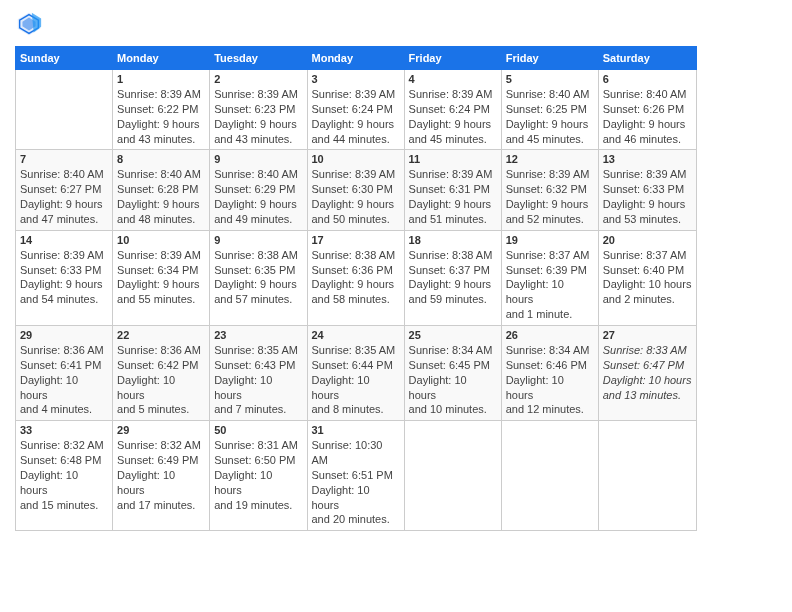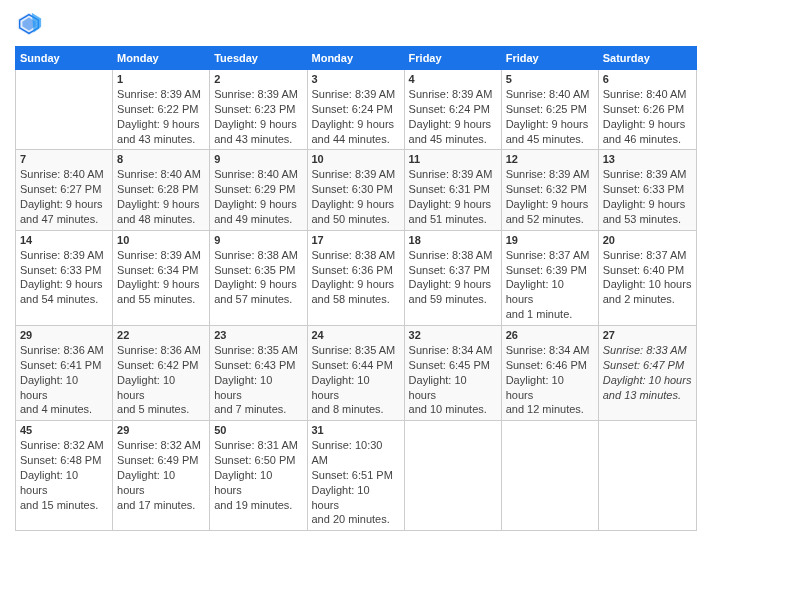--- a/index.html
+++ b/index.html
@@ -297,21 +297,21 @@
 and 7 minutes.</div>
           </td>
           <td>
             <span class="day-num">24</span>
             <div class="day-info" style="white-space: pre-line;">Sunrise: 8:35 AM
 Sunset: 6:44 PM
 Daylight: 10 hours
 and 8 minutes.</div>
           </td>
           <td>
-            <span class="day-num">32</span>
+            <span class="day-num">25</span>
             <div class="day-info" style="white-space: pre-line;">Sunrise: 8:34 AM
 Sunset: 6:45 PM
 Daylight: 10 hours
 and 10 minutes.</div>
           </td>
           <td>
             <span class="day-num">26</span>
             <div class="day-info" style="white-space: pre-line;">Sunrise: 8:34 AM
 Sunset: 6:46 PM
 Daylight: 10 hours
@@ -320,21 +320,21 @@
           <td>
             <span class="day-num">27</span>
             <div class="day-info" style="white-space: pre-line; font-style: italic;">Sunrise: 8:33 AM
 Sunset: 6:47 PM
 Daylight: 10 hours
 and 13 minutes.</div>
           </td>
         </tr>
         <tr>
           <td>
-            <span class="day-num">45</span>
+            <span class="day-num">33</span>
             <div class="day-info" style="white-space: pre-line;">Sunrise: 8:32 AM
 Sunset: 6:48 PM
 Daylight: 10 hours
 and 15 minutes.</div>
           </td>
           <td>
             <span class="day-num">29</span>
             <div class="day-info" style="white-space: pre-line;">Sunrise: 8:32 AM
 Sunset: 6:49 PM
 Daylight: 10 hours

